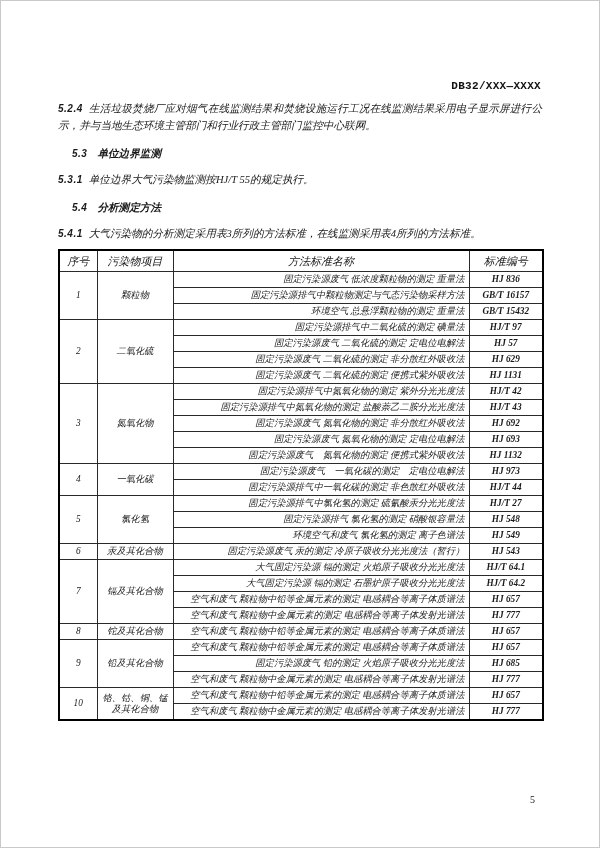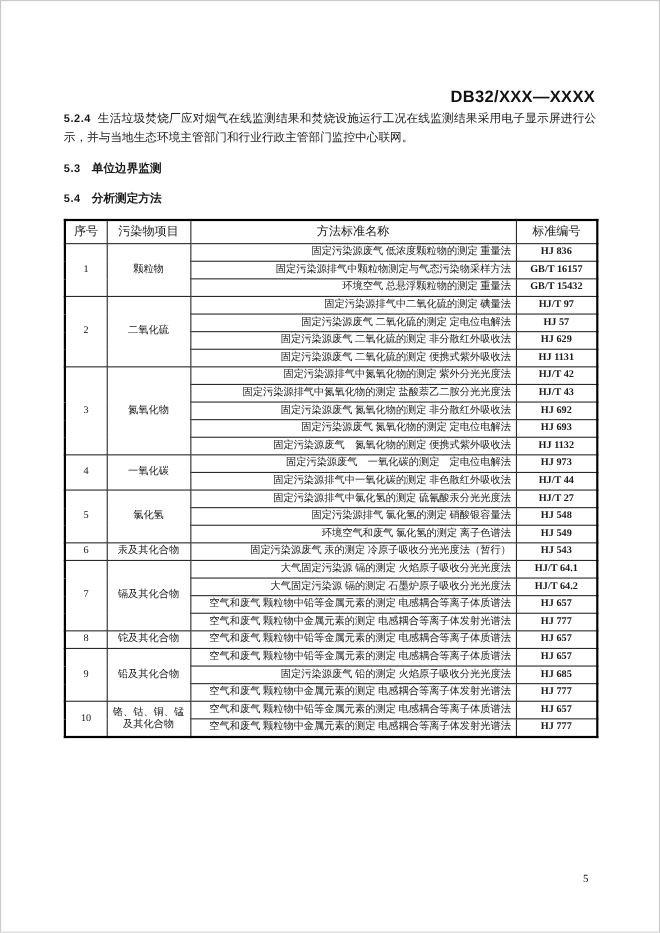--- a/index.html
+++ b/index.html
@@ -9,50 +9,51 @@
     box-sizing:border-box;
     background:#fff;
     border:1px solid #c9c9c9;
     font-family:"Liberation Serif","DejaVu Serif",serif;
     color:#1a1a1a;
     overflow:hidden;
   }
   .header-code{
     position:absolute;
     top:79px;right:58px;
-    font-family:Liberation Sans, sans-serif;
-    font-size:15px;
+    font-family:Liberation Mono, monospace;
+    font-size:11px;
     font-weight:bold;
     letter-spacing:0.3px;
     color:#111;
   }
   .content{
     position:absolute;
     left:57px;top:99px;
     width:484px;
+    font-style:italic;
   }
   .clause{
     margin:0 0 7px 0;
     font-size:10.6px;
     line-height:17px;
     text-align:justify;
     text-justify:inter-ideograph;
   }
   .clause .num{
     font-family:"Liberation Sans","DejaVu Sans",sans-serif;
     font-weight:bold;
     font-size:10px;
     letter-spacing:0.5px;
     margin-right:6px;
   }
   .clause.heading{
     font-family:"Liberation Sans","DejaVu Sans",sans-serif;
     font-weight:bold;
     font-size:10.6px;
-    margin:11px 0 9px 0;
+    margin:11px 0 9px 14px;
   }
   .clause.heading .num{margin-right:10px;}
   .table-title{
     margin:14px 0 6px 0;
     text-align:center;
     font-family:"Liberation Sans","DejaVu Sans",sans-serif;
     font-weight:bold;
     font-size:10.6px;
   }
   table.methods{
@@ -102,21 +103,23 @@
 
 <div class="page">
 
   <div class="header-code">DB32/XXX—XXXX</div>
 
   <div class="content">
 
     <div id="sections">
         <p class="clause"><span class="num">5.2.4</span><span>生活垃圾焚烧厂应对烟气在线监测结果和焚烧设施运行工况在线监测结果采用电子显示屏进行公示，并与当地生态环境主管部门和行业行政主管部门监控中心联网。</span></p>
         <p class="clause heading"><span class="num">5.3</span><span>单位边界监测</span></p>
+        <p class="clause"><span class="num">5.3.1</span><span>单位边界大气污染物监测按HJ/T 55的规定执行。</span></p>
         <p class="clause heading"><span class="num">5.4</span><span>分析测定方法</span></p>
+        <p class="clause"><span class="num">5.4.1</span><span>大气污染物的分析测定采用表3所列的方法标准，在线监测采用表4所列的方法标准。</span></p>
       </div>
 
 
     <table class="methods">
       <colgroup>
         <col style="width:38px">
         <col style="width:76px">
         <col style="width:296px">
         <col style="width:74px">
       </colgroup>

